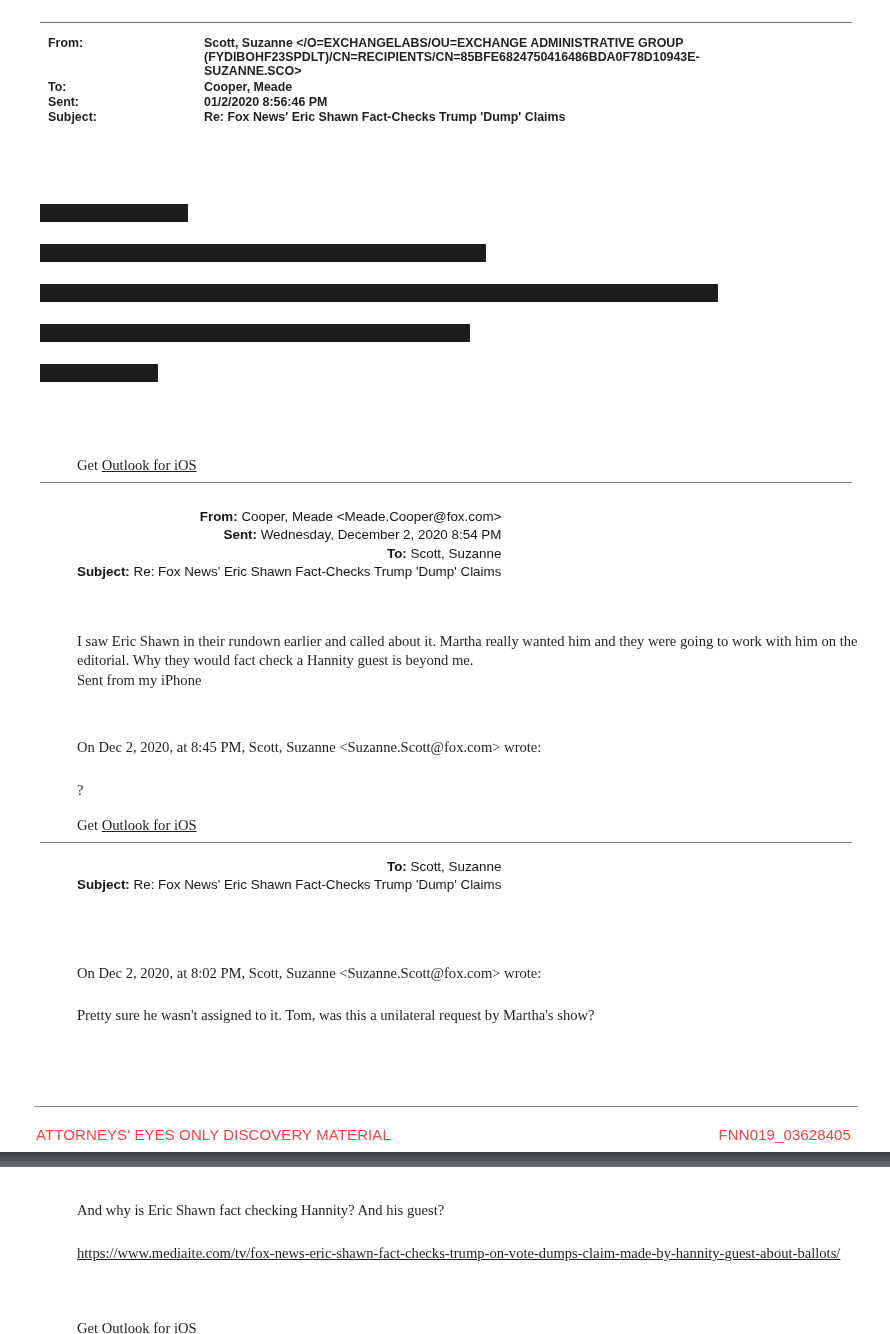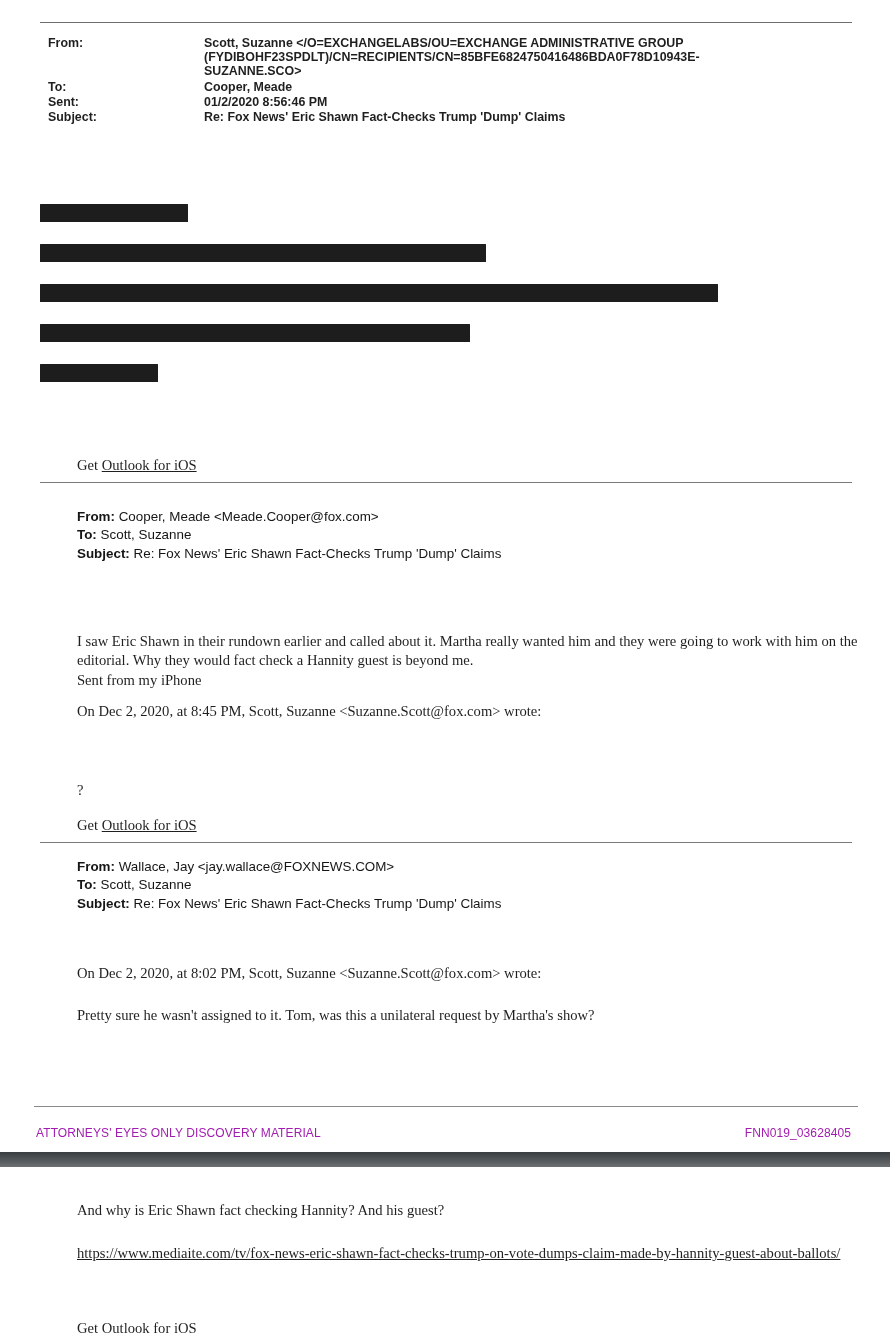--- a/index.html
+++ b/index.html
@@ -75,20 +75,21 @@
     font-family: "Liberation Serif", serif;
     font-size: 14.6px;
     line-height: 19px;
     color: #1f1f1f;
   }
   .sans-hdr {
     font-family: "Liberation Sans", sans-serif;
     font-size: 13.4px;
     line-height: 18.4px;
     color: #161616;
+    text-align: right;
   }
   .sans-hdr b { font-weight: bold; }
 
   .link {
     text-decoration: underline;
     color: #1f1f1f;
   }
 
   .divider {
     height: 1px;
@@ -105,22 +106,22 @@
     left: 34px;
     top: 1106px;
     width: 824px;
     height: 1px;
     background: #8a8a8a;
   }
   .footer-text {
     position: absolute;
     top: 1126px;
     font-family: "Liberation Sans", sans-serif;
-    font-size: 12px;
-    color: #a21caf;
+    font-size: 15px;
+    color: #ef4444;
     letter-spacing: 0.1px;
   }
   .footer-left { left: 36px; }
   .footer-right { right: 39px; }
 
   
   .page-break {
     position: absolute;
     left: 0;
     top: 1152px;
@@ -176,47 +177,47 @@
     <span>Get </span><a class="link" href="#">Outlook for iOS</a>
   </div>
   <div class="divider" style="position:absolute;top:482px;"></div>
 
   <div class="abs sans-hdr" style="top:508px;">
     <div>
       <b>From:</b>
       <span>Cooper, Meade &lt;Meade.Cooper@fox.com&gt;</span>
     </div>
     <div>
+      <b>Sent:</b>
+      <span>Wednesday, December 2, 2020 8:54 PM</span>
+    </div>
+    <div>
       <b>To:</b>
       <span>Scott, Suzanne</span>
     </div>
     <div>
       <b>Subject:</b>
       <span>Re: Fox News' Eric Shawn Fact-Checks Trump 'Dump' Claims</span>
     </div>
   </div>
 
   <div class="abs serif-line" style="top:632px;width:812px;">I saw Eric Shawn in their rundown earlier and called about it. Martha really wanted him and they were going to work with him on the editorial. Why they would fact check a Hannity guest is beyond me.</div>
 
   <div class="abs serif-line" style="top:671px;">Sent from my iPhone</div>
 
-  <div class="abs serif-line" style="top:702px;">On Dec 2, 2020, at 8:45 PM, Scott, Suzanne &lt;Suzanne.Scott@fox.com&gt; wrote:</div>
+  <div class="abs serif-line" style="top:738px;">On Dec 2, 2020, at 8:45 PM, Scott, Suzanne &lt;Suzanne.Scott@fox.com&gt; wrote:</div>
 
   <div class="abs serif-line" style="top:781px;">?</div>
 
   <div class="abs serif-line" style="top:816px;">
     <span>Get </span><a class="link" href="#">Outlook for iOS</a>
   </div>
   <div class="divider" style="position:absolute;top:842px;"></div>
 
   <div class="abs sans-hdr" style="top:858px;">
-    <div>
-      <b>From:</b>
-      <span>Wallace, Jay &lt;jay.wallace@FOXNEWS.COM&gt;</span>
-    </div>
     <div>
       <b>To:</b>
       <span>Scott, Suzanne</span>
     </div>
     <div>
       <b>Subject:</b>
       <span>Re: Fox News' Eric Shawn Fact-Checks Trump 'Dump' Claims</span>
     </div>
   </div>
 

